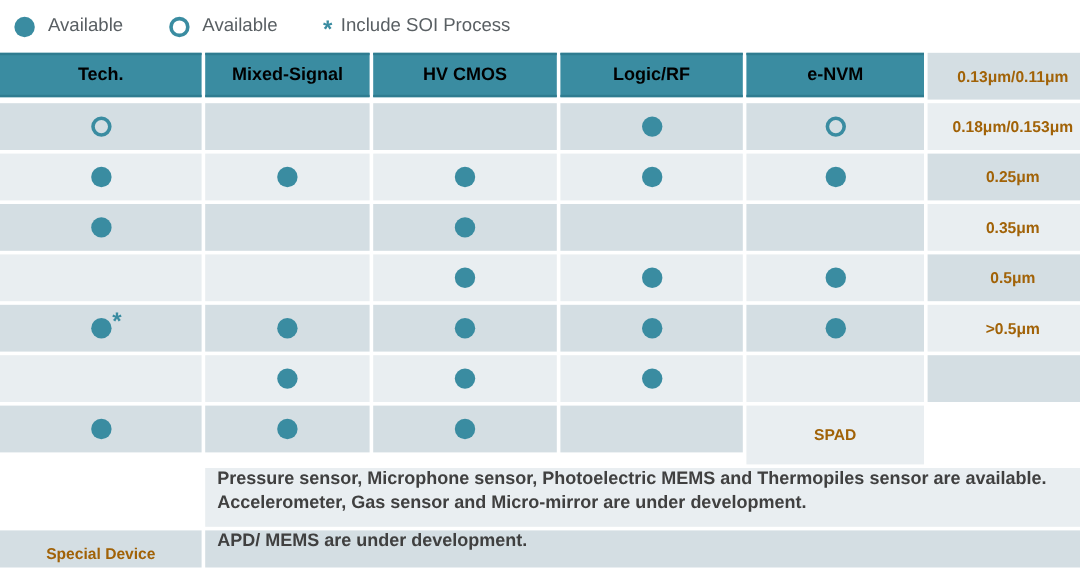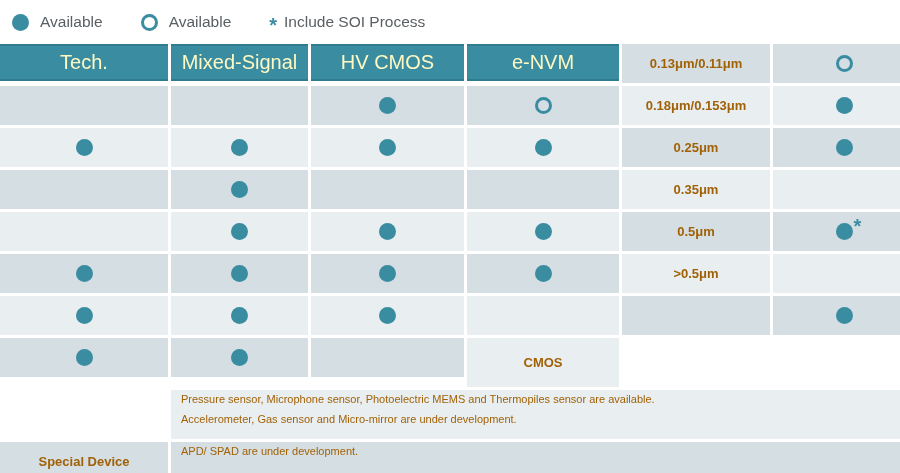--- a/index.html
+++ b/index.html
@@ -38,23 +38,23 @@
     width: 900px;
   }
   .cell {
     display: flex;
     align-items: center;
     justify-content: center;
   }
   .hcell {
     height: 37px;
     background: #3a8ca1;
-    color: #fef9c3;
-    font-weight: normal;
-    font-size: 20px;
+    color: #000000;
+    font-weight: bold;
+    font-size: 15px;
     border-top: 2px solid #2f7c90;
     border-bottom: 2px solid #2f7c90;
   }
   .rcell { height: 39px; }
   .row-dark  { background: #d4dee3; }
   .row-light { background: #e9eef1; }
   .row-label {
     font-size: 13px;
     font-weight: bold;
     color: #a16207;
@@ -64,23 +64,24 @@
   .note-cell {
     grid-column: 2 / 7;
     justify-content: flex-start;
     padding-left: 10px;
     flex-direction: column;
     align-items: flex-start;
     row-gap: 2px;
   }
   .note-cell.rcell-tall, .rcell-tall { height: 49px; }
   .note-line {
-    font-size: 11px;
-    color: #a16207;
+    font-size: 15px;
+    color: #404040;
     line-height: 18px;
+    font-weight: bold;
   }
 </style>
 </head>
 <body>
 
 <div class="legend">
   <div class="legend-item">
     <span class="dot"></span>
     <span class="legend-label">Available</span>
   </div>
@@ -91,20 +92,21 @@
   <div class="legend-item">
     <span class="star">*</span>
     <span class="legend-label">Include SOI Process</span>
   </div>
 </div>
 
 <div class="grid" id="grid">
     <div class="cell hcell">Tech.</div>
     <div class="cell hcell">Mixed-Signal</div>
     <div class="cell hcell">HV CMOS</div>
+    <div class="cell hcell">Logic/RF</div>
     <div class="cell hcell">e-NVM</div>
     <div class="cell rcell row-label row-dark">0.13μm/0.11μm</div>
     <div class="cell rcell row-dark">
       <div class="ring"></div>
     </div>
     <div class="cell rcell row-dark"></div>
     <div class="cell rcell row-dark"></div>
     <div class="cell rcell row-dark">
       <div class="dotwrap">
         <div class="dot"></div>
@@ -226,22 +228,22 @@
       <div class="dotwrap">
         <div class="dot"></div>
       </div>
     </div>
     <div class="cell rcell row-dark">
       <div class="dotwrap">
         <div class="dot"></div>
       </div>
     </div>
     <div class="cell rcell row-dark"></div>
-    <div class="cell rcell row-label row-light rcell-tall">CMOS</div>
+    <div class="cell rcell row-label row-light rcell-tall">SPAD</div>
     <div class="cell rcell note-cell row-light rcell-tall">
       <div class="note-line">Pressure sensor, Microphone sensor, Photoelectric MEMS and Thermopiles sensor are available.</div>
       <div class="note-line">Accelerometer, Gas sensor and Micro-mirror are under development.</div>
     </div>
     <div class="cell rcell row-label row-dark">Special Device</div>
     <div class="cell rcell note-cell row-dark">
-      <div class="note-line">APD/ SPAD are under development.</div>
+      <div class="note-line">APD/ MEMS are under development.</div>
     </div>
   </div>
 
 </body></html>

